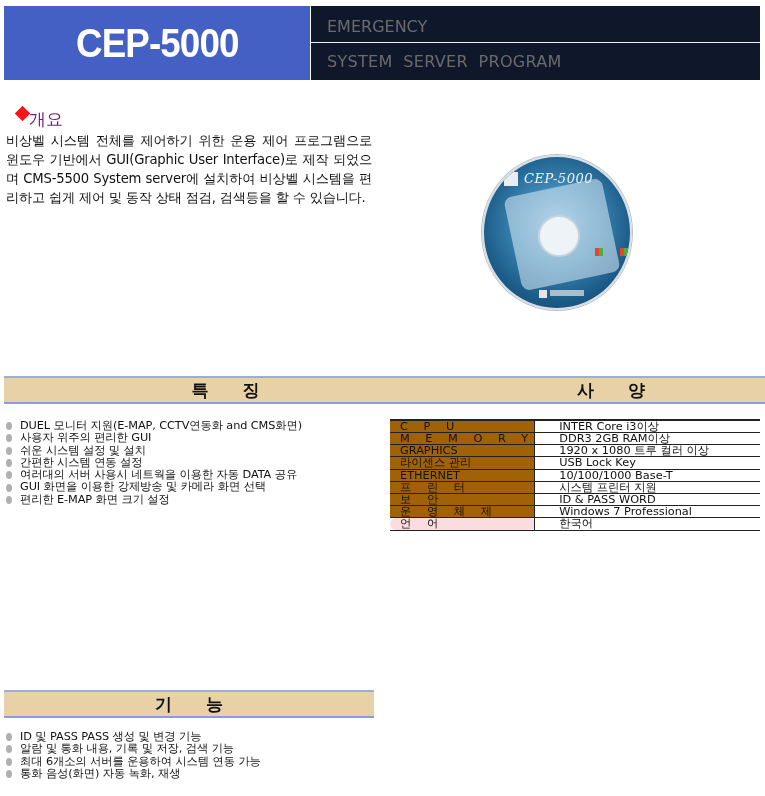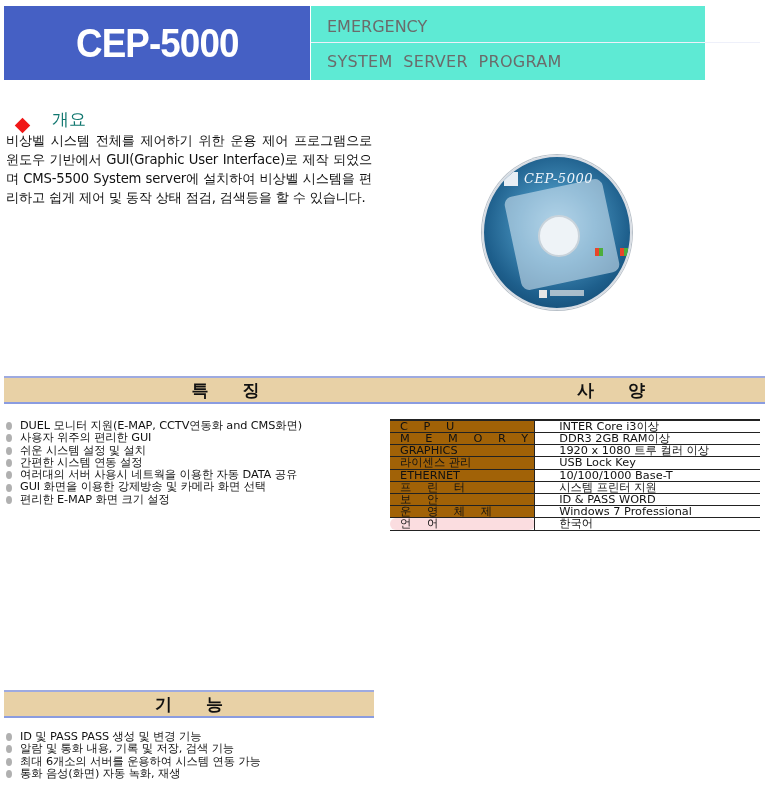--- a/index.html
+++ b/index.html
@@ -10,37 +10,37 @@
   .hdr-left {
     position: absolute; left: 4px; top: 6px; width: 306px; height: 74px;
     background: #4560c4; color: #fff;
     display: flex; align-items: center; justify-content: center;
   }
   .hdr-left span {
     font-family: "Liberation Sans", sans-serif; font-weight: bold;
     font-size: 40px; letter-spacing: -1px; transform: scaleX(0.92);
   }
   .hdr-right {
-    position: absolute; left: 311px; top: 6px; width: 394px; height: 74px;
-    background: #5eead4;
+    position: absolute; left: 311px; top: 6px; width: 449px; height: 74px;
+    background: #0f172a;
   }
   .hdr-line1, .hdr-line2 {
     position: absolute; left: 16px; font-family: "DejaVu Sans", sans-serif;
     font-size: 16px; color: #6b6b6b;
   }
   .hdr-line1 { top: 11px; }
   .hdr-line2 { top: 46px; letter-spacing: 0.3px; }
   .hdr-divider {
     position: absolute; left: 311px; top: 42px; width: 449px; height: 1px; background: #eef0fa;
   }
 
   
   .ov-title {
-    position: absolute; left: 14px; top: 108px; font-size: 17px; color: #0f766e;
-    display: flex; align-items: flex-end; gap: 24px;
+    position: absolute; left: 14px; top: 108px; font-size: 17px; color: #701a75;
+    display: flex; align-items: flex-start; gap: 1px;
   }
   .diamond {
     width: 11px; height: 11px; background: #f01818; transform: rotate(45deg); margin-left: 3px;
   }
   .ov-text {
     position: absolute; left: 6px; top: 131px; width: 366px;
     font-size: 13.2px; line-height: 19px; color: #111; text-align: justify;
     letter-spacing: -0.2px;
   }
 

